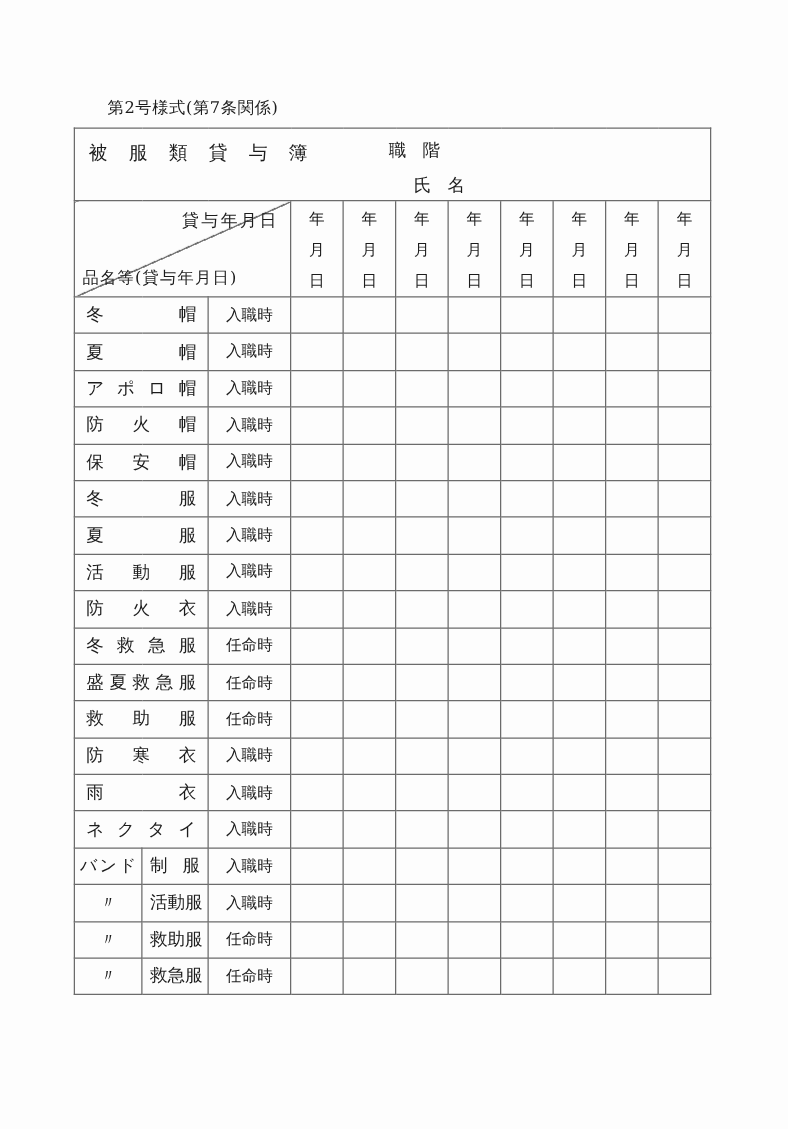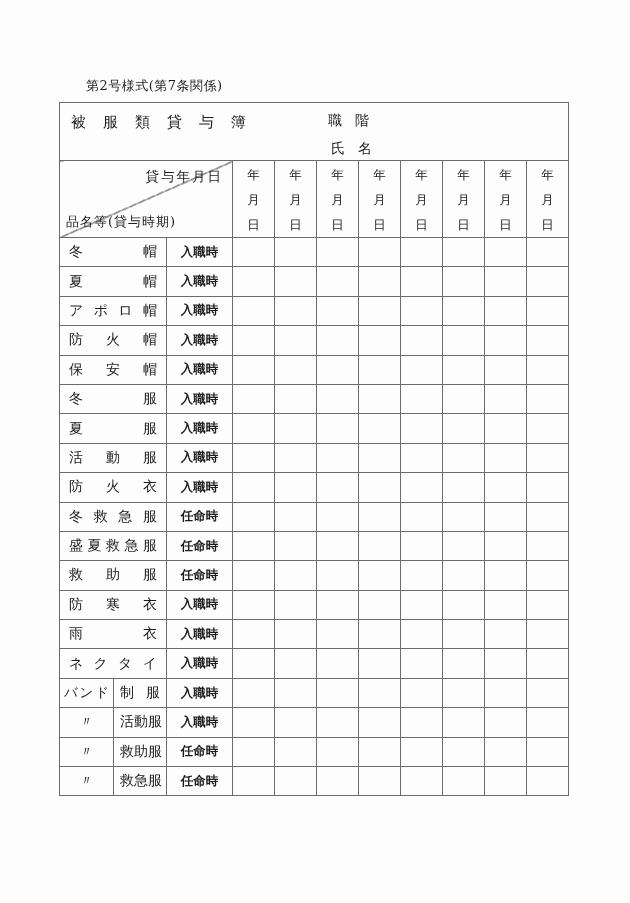--- a/index.html
+++ b/index.html
@@ -24,21 +24,21 @@
   }
   td { border: 1px solid #6b6b6b; padding: 0; overflow: hidden; }
 
   
   .title-row td { height: 57px; position: relative; }
   .form-title {
     position: absolute; left: 11px; top: 10px;
     font-size: 15px; letter-spacing: 17px; white-space: nowrap;
   }
   .rank-label {
-    position: absolute; left: 268px; top: 9px;
+    position: absolute; left: 251px; top: 9px;
     font-size: 14px; letter-spacing: 13px; white-space: nowrap;
   }
   .name-label {
     position: absolute; left: 271px; top: 37px;
     font-size: 14px; letter-spacing: 13px; white-space: nowrap;
   }
 
   
   .head-row td { height: 74px; }
   .diag {
@@ -63,21 +63,21 @@
 
   
   .data-row td { height: 28.4px; }
   .justify-chars {
     display: flex; justify-content: space-between; align-items: center;
     height: 100%; font-size: 14px;
   }
   .c-name  .justify-chars { padding: 0 9px; }
   .c-group .justify-chars { padding: 0 4px; font-size: 13.5px; }
   .c-sub   .justify-chars { padding: 0 6px; }
-  .c-period { text-align: center; font-size: 12.5px; font-weight: bold; }
+  .c-period { text-align: center; font-size: 12.5px; }
 </style>
 </head>
 <body>
 
 <div class="page">
   <div class="form-number">第2号様式(第7条関係)</div>
 
   <table class="loan-table">
     <colgroup>
       <col style="width:54px">
@@ -98,21 +98,21 @@
       <td colspan="11">
         <span class="form-title">被服類貸与簿</span>
         <span class="rank-label">職階</span>
         <span class="name-label">氏名</span>
       </td>
     </tr>
 
     <tr class="head-row" id="date-header-row">
       <td class="diag" colspan="3">
         <span class="diag-top">貸与年月日</span>
-        <span class="diag-bottom">品名等(貸与時期)</span>
+        <span class="diag-bottom">品名等(貸与年月日)</span>
       </td>
 
     <td class="date-head">
             <div>年</div>
             <div>月</div>
             <div>日</div>
           </td>
           <td class="date-head">
             <div>年</div>
             <div>月</div>

